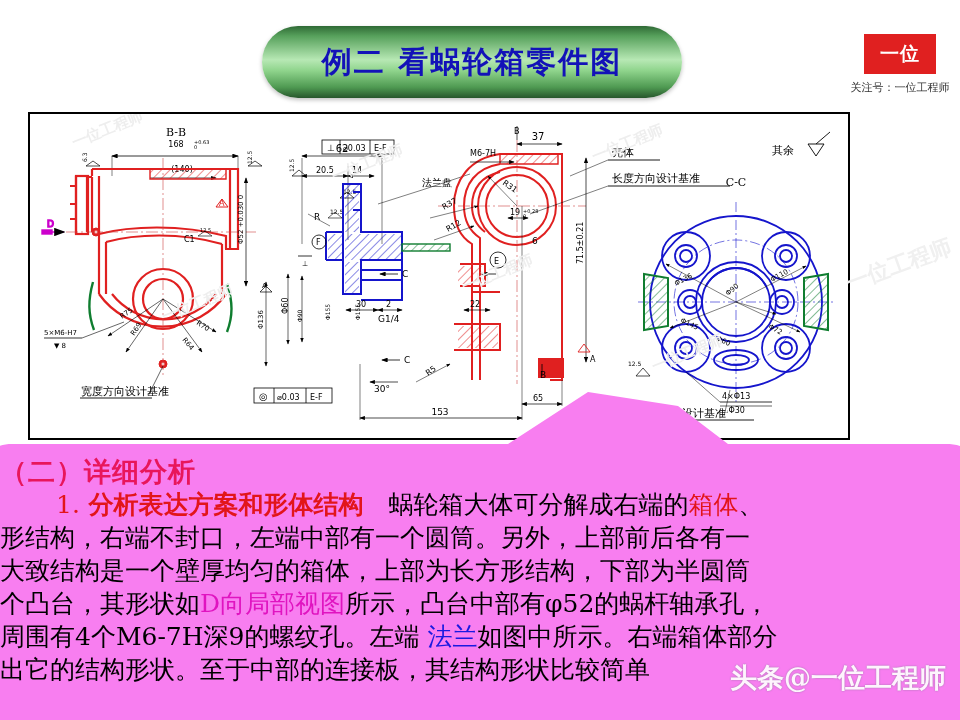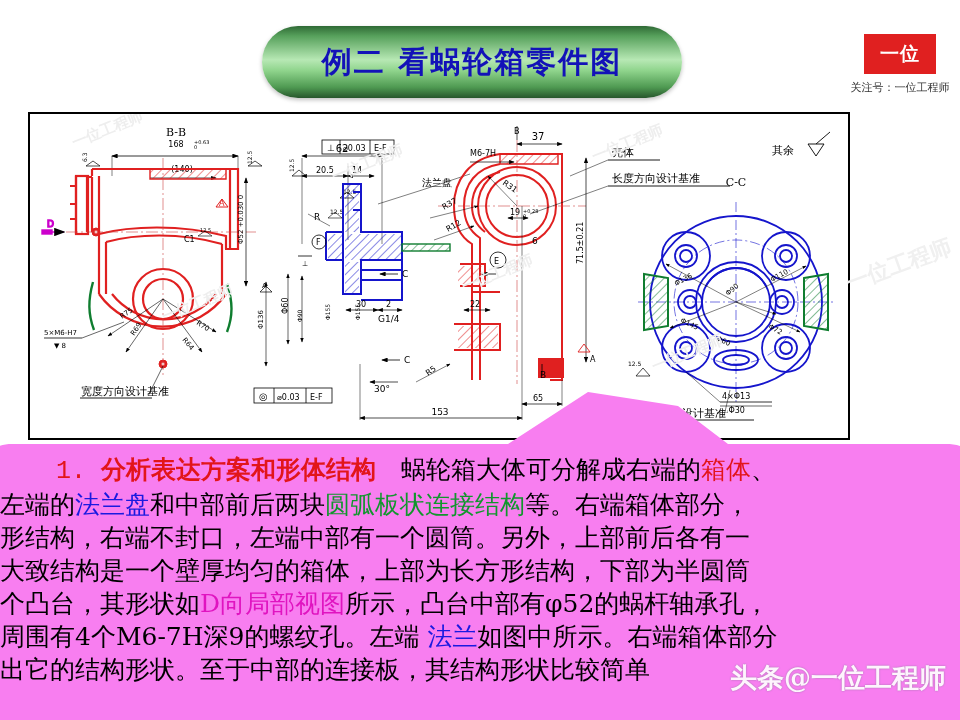--- a/index.html
+++ b/index.html
@@ -494,23 +494,23 @@
              L520,52
              L600,0
              L690,14
              L740,52
              L958,52
              C976,52 990,60 990,76
              L990,340 L0,340 Z" fill="#f87ef0"></path>
   </svg>
 
   <div class="text-block">
+    <div class="ln hdr">（二）详细分析</div>
     <div id="body-lines">
-        <div class="ln" style="text-indent: 56px; font-family: Liberation Mono, monospace;"><span class="redn">1.</span><span class="red">  分析表达方案和形体结构</span><span>　蜗轮箱大体可分解成右端的</span><span class="redn">箱体</span><span>、</span></div>
-        <div class="ln"><span>左端的</span><span class="blue">法兰盘</span><span>和中部前后两块</span><span class="green">圆弧板状连接结构</span><span>等。右端箱体部分，</span></div>
+        <div class="ln" style="text-indent: 56px;"><span class="redn">1.</span><span class="red">  分析表达方案和形体结构</span><span>　蜗轮箱大体可分解成右端的</span><span class="redn">箱体</span><span>、</span></div>
         <div class="ln"><span>形结构，右端不封口，左端中部有一个圆筒。另外，上部前后各有一</span></div>
         <div class="ln"><span>大致结构是一个壁厚均匀的箱体，上部为长方形结构，下部为半圆筒</span></div>
         <div class="ln"><span>个凸台，其形状如</span><span class="magenta">D向局部视图</span><span>所示，凸台中部有φ52的蜗杆轴承孔，</span></div>
         <div class="ln"><span>周围有4个M6-7H深9的螺纹孔。左端 </span><span class="blue">法兰</span><span>如图中所示。右端箱体部分</span></div>
         <div class="ln"><span>出它的结构形状。至于中部的连接板，其结构形状比较简单</span></div>
       </div>
   </div>
 
   <div class="head-wm">头条@一位工程师</div>
 

